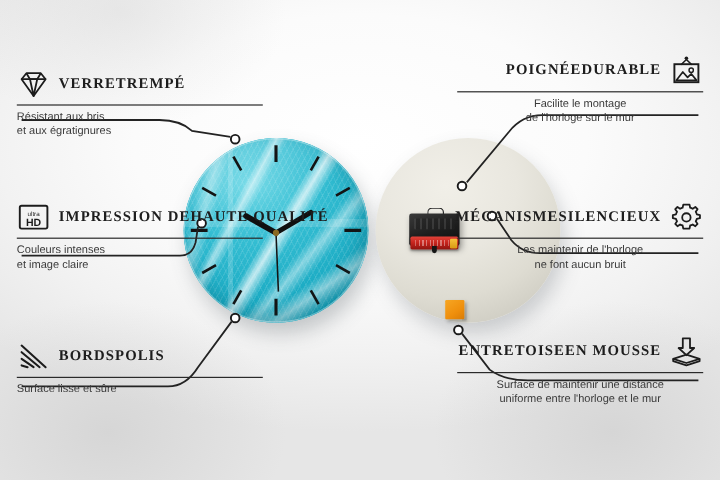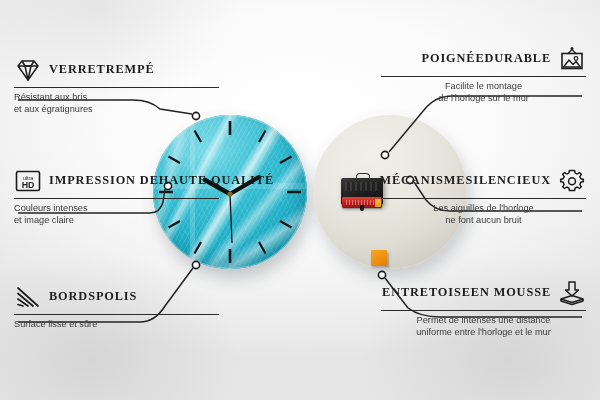--- a/index.html
+++ b/index.html
@@ -288,39 +288,39 @@
       </span>
       <span class="ico">
         <svg viewBox="0 0 28 26">
           <path d="M14,2.5 l2.6,0 l.55,2.6 a8,8 0 0 1 2.1,.9 l2.2,-1.5 l1.85,1.85 l-1.5,2.2 a8,8 0 0 1 .9,2.1 l2.6,.55 l0,2.6 l-2.6,.55 a8,8 0 0 1 -.9,2.1 l1.5,2.2 l-1.85,1.85 l-2.2,-1.5 a8,8 0 0 1 -2.1,.9 l-.55,2.6 l-2.6,0 l-2.6,0 l-.55,-2.6 a8,8 0 0 1 -2.1,-.9 l-2.2,1.5 l-1.85,-1.85 l1.5,-2.2 a8,8 0 0 1 -.9,-2.1 l-2.6,-.55 l0,-2.6 l2.6,-.55 a8,8 0 0 1 .9,-2.1 l-1.5,-2.2 l1.85,-1.85 l2.2,1.5 a8,8 0 0 1 2.1,-.9 l.55,-2.6 Z" fill="none" stroke="#1c1c1c" stroke-width="1.5" stroke-linejoin="round"></path>
           <circle cx="14" cy="13.2" r="3.5" fill="none" stroke="#1c1c1c" stroke-width="1.5"></circle>
         </svg>
       </span>
     </div>
     <div class="rule"></div>
     <div class="sub">
-      <div>Les aiguilles de l'horloge</div>
+      <div>Les maintenir de l'horloge</div>
       <div>ne font aucun bruit</div>
     </div>
   </div>
 
   <div class="feat right" id="f-entretoise">
     <div class="head">
       <span class="titles">
         <span class="t1">ENTRETOISE</span>
         <span class="t2">EN MOUSSE</span>
       </span>
       <span class="ico">
         <svg viewBox="0 0 28 26">
           <path d="M11,2 L17,2 L17,10 L20.5,10 L14,16 L7.5,10 L11,10 Z" fill="none" stroke="#1c1c1c" stroke-width="1.5" stroke-linejoin="round"></path>
           <path d="M14,15.5 L25,19 L14,22.5 L3,19 Z" fill="none" stroke="#1c1c1c" stroke-width="1.5" stroke-linejoin="round"></path>
           <path d="M3,19 L3,21 L14,24.5 L25,21 L25,19" fill="none" stroke="#1c1c1c" stroke-width="1.5" stroke-linejoin="round"></path>
         </svg>
       </span>
     </div>
     <div class="rule"></div>
     <div class="sub">
-      <div>Permet de intenses une distance</div>
+      <div>Surface de maintenir une distance</div>
       <div>uniforme entre l'horloge et le mur</div>
     </div>
   </div>
 
 </div>
 
 </body></html>

